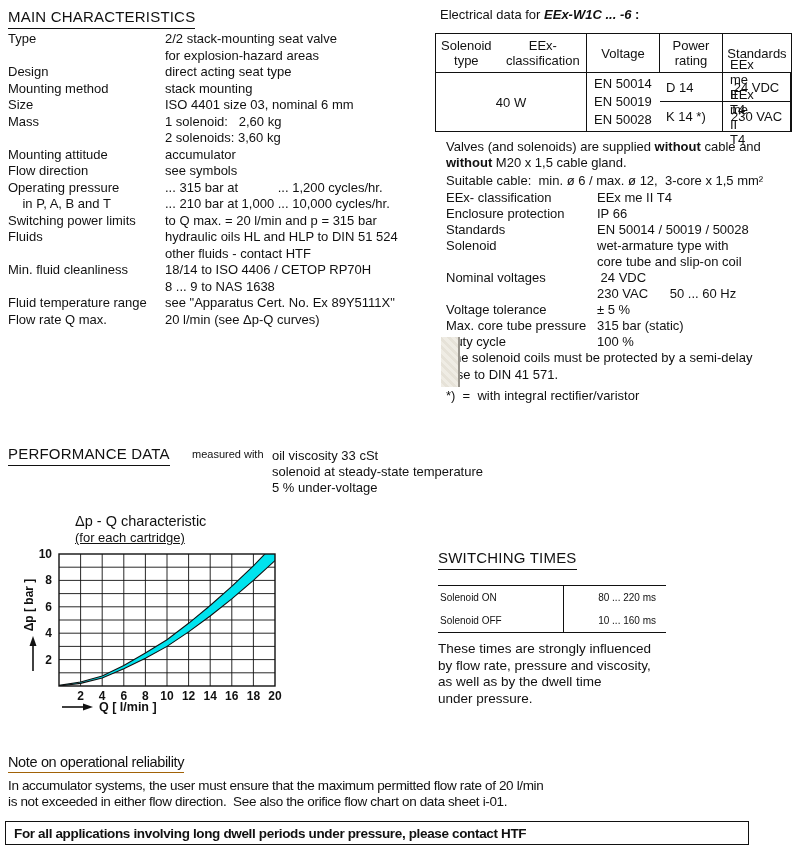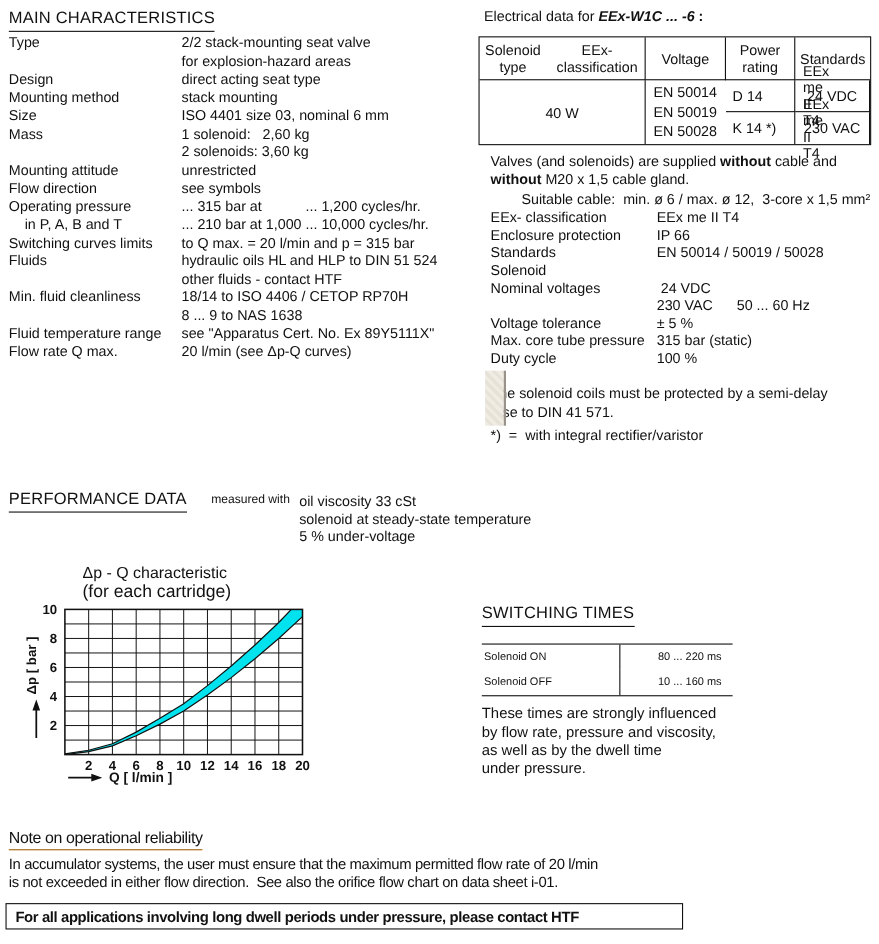--- a/index.html
+++ b/index.html
@@ -71,34 +71,34 @@
         <span class="lbl ml">Size</span>
         <span class="val ml">ISO 4401 size 03, nominal 6 mm</span>
       </div>
     <div class="row">
         <span class="lbl ml">Mass</span>
         <span class="val ml">1 solenoid:&nbsp;&nbsp; 2,60 kg
 2 solenoids: 3,60 kg</span>
       </div>
     <div class="row">
         <span class="lbl ml">Mounting attitude</span>
-        <span class="val ml">unrestricted</span>
+        <span class="val ml">accumulator</span>
       </div>
     <div class="row">
         <span class="lbl ml">Flow direction</span>
         <span class="val ml">see symbols</span>
       </div>
     <div class="row">
         <span class="lbl ml">Operating pressure
 &nbsp;&nbsp;&nbsp;&nbsp;in P, A, B and T</span>
         <span class="val ml">... 315 bar at&nbsp;&nbsp;&nbsp;&nbsp;&nbsp;&nbsp;&nbsp;&nbsp;&nbsp;&nbsp;&nbsp;... 1,200 cycles/hr.
 ... 210 bar at 1,000 ... 10,000 cycles/hr.</span>
       </div>
     <div class="row">
-        <span class="lbl ml">Switching curves limits</span>
+        <span class="lbl ml">Switching power limits</span>
         <span class="val ml">to Q max. = 20 l/min and p = 315 bar</span>
       </div>
     <div class="row">
         <span class="lbl ml">Fluids</span>
         <span class="val ml">hydraulic oils HL and HLP to DIN 51 524
 other fluids - contact HTF</span>
       </div>
     <div class="row">
         <span class="lbl ml">Min. fluid cleanliness</span>
         <span class="val ml">18/14 to ISO 4406 / CETOP RP70H
@@ -144,37 +144,39 @@
       <span class="t">K 14 *)</span>
       <span>EEx me II T4</span>
     </div>
     <div class="c ctr">230 VAC</div>
   </div>
 
   <div class="abs" style="left:446px; top:139px; font-size:13px; line-height:16px; width:345px;">
     <span>Valves (and solenoids) are supplied </span><b>without</b><span> cable and</span>
     <b>without</b><span> M20 x 1,5 cable gland.</span>
   </div>
-  <div class="abs" style="left:446px; top:173px; font-size:13px;margin-left:28px;">Suitable cable:&nbsp; min. ø 6 / max. ø 12,&nbsp; 3-core x 1,5 mm²</div>
+  <div class="abs" style="left:446px; top:173px; font-size:13px;">Suitable cable:&nbsp; min. ø 6 / max. ø 12,&nbsp; 3-core x 1,5 mm²</div>
 
   <div class="abs rows2" style="left:446px; top:190px; width:348px;">
     <div class="row">
         <span class="lbl">EEx- classification</span>
         <span class="val ml">EEx me II T4</span>
       </div>
     <div class="row">
         <span class="lbl">Enclosure protection</span>
         <span class="val ml">IP 66</span>
       </div>
     <div class="row">
         <span class="lbl">Standards</span>
         <span class="val ml">EN 50014 / 50019 / 50028</span>
       </div>
     <div class="row">
         <span class="lbl">Solenoid</span>
+        <span class="val ml">wet-armature type with
+core tube and slip-on coil</span>
       </div>
     <div class="row">
         <span class="lbl">Nominal voltages</span>
         <span class="val ml">&nbsp;24 VDC
 230 VAC&nbsp;&nbsp;&nbsp;&nbsp;&nbsp;&nbsp;50 ... 60 Hz</span>
       </div>
     <div class="row">
         <span class="lbl">Voltage tolerance</span>
         <span class="val ml">± 5 %</span>
       </div>
@@ -194,21 +196,21 @@
   <div class="abs" style="left:446px; top:388px; font-size:13px;">*)&nbsp; =&nbsp; with integral rectifier/varistor</div>
 
   <div class="abs h1" style="left:8px; top:445px;">PERFORMANCE DATA</div>
   <div class="abs" style="left:192px; top:448px; font-size:11px;">measured with</div>
   <div class="abs ml" style="left:272px; top:448px; font-size:13px; line-height:16px;">oil viscosity 33 cSt
 solenoid at steady-state temperature
 5 % under-voltage</div>
 
   <div class="abs" id="chart-wrap" style="left:18px; top:505px; width:300px; height:222px;">
     <div class="abs" style="left:57px; top:8px; font-size:14.5px;">Δp - Q characteristic</div>
-    <div class="abs" style="left:57px; top:25px; font-size:16px;">(for each cartridge)</div>
+    <div class="abs" style="left:57px; top:25px; font-size:13px;text-decoration:underline;">(for each cartridge)</div>
   <svg width="300" height="222">
         <defs>
           <clipPath id="plotclip">
             <rect x="41" y="49" width="216" height="132"></rect>
           </clipPath>
         </defs>
         <g stroke="#111" stroke-width="0.9">
           <line x1="62.6" y1="49" x2="62.6" y2="181"></line>
           <line x1="84.2" y1="49" x2="84.2" y2="181"></line>
           <line x1="105.8" y1="49" x2="105.8" y2="181"></line>
@@ -266,15 +268,15 @@
   </div>
   <div class="abs ml" style="left:438px; top:641px; font-size:13.5px; line-height:16.5px;">These times are strongly influenced
 by flow rate, pressure and viscosity,
 as well as by the dwell time
 under pressure.</div>
 
   <div class="abs narrow" style="left:8px; top:754px; font-size:14.5px; border-bottom:1px solid #a16207; padding-bottom:2px; display:inline-block;">Note on operational reliability</div>
   <div class="abs ml narrow" style="left:8px; top:778px; font-size:13.5px; line-height:16px; width:700px;">In accumulator systems, the user must ensure that the maximum permitted flow rate of 20 l/min
 is not exceeded in either flow direction.&nbsp; See also the orifice flow chart on data sheet i-01.</div>
 
-  <div class="abs narrow" id="contact-box" style="left:5px; top:821px; width:616px; height:24px;">For all applications involving long dwell periods under pressure, please contact HTF</div>
+  <div class="abs narrow" id="contact-box" style="left:5px; top:821px; width:744px; height:24px;">For all applications involving long dwell periods under pressure, please contact HTF</div>
 
 </div>
 
 </body></html>

